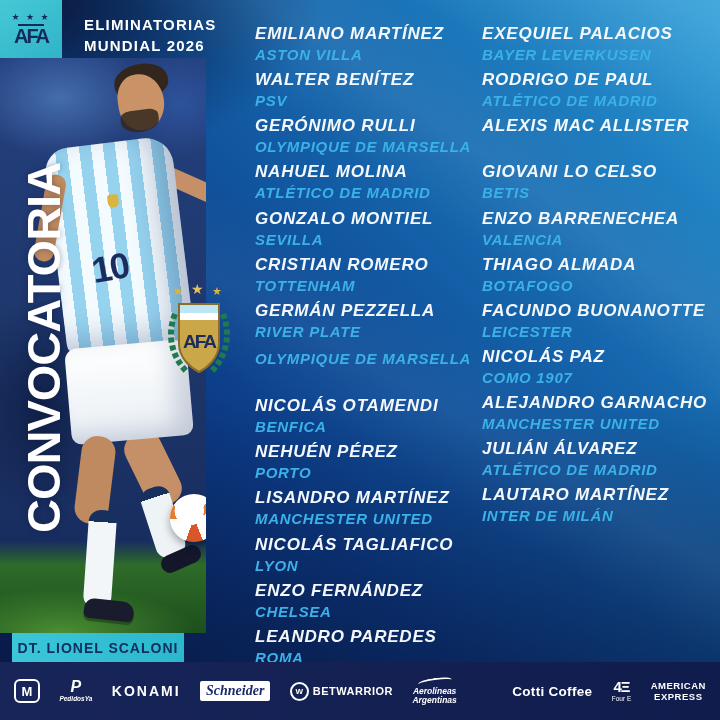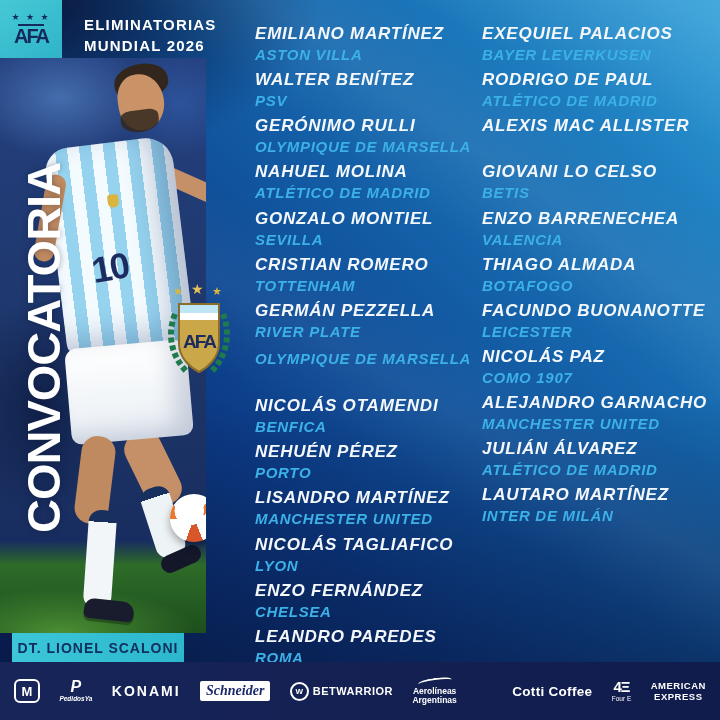--- a/index.html
+++ b/index.html
@@ -72,21 +72,21 @@
   .sponsor{display:flex;flex-direction:column;align-items:center;gap:1px;color:#fff;}
   .sp-mcdonalds .mark{width:22px;height:20px;border:2px solid #fff;border-radius:6px;font-size:13px;font-weight:bold;display:flex;align-items:center;justify-content:center;}
   .sp-pedidosya .mark{font-size:16px;font-weight:bold;font-style:italic;line-height:14px;}
   .sp-pedidosya .l1{font-size:6.5px;font-weight:bold;font-style:italic;}
   .sp-konami .l1{font-size:14px;font-weight:bold;letter-spacing:2px;}
   .sp-schneider .l1{background:#fff;color:#1b2a6b;font-style:italic;font-weight:bold;font-size:14px;padding:2px 6px;border-radius:2px;font-family:"Liberation Serif",serif;}
   .sp-betwarrior{flex-direction:row;gap:4px;}
   .sp-betwarrior .mark{width:15px;height:15px;border:2px solid #fff;border-radius:50%;display:flex;align-items:center;justify-content:center;font-size:8px;font-weight:bold;}
   .sp-betwarrior .l1{font-size:11px;font-weight:bold;letter-spacing:.5px;}
   .sp-aerolineas::before{content:"";width:34px;height:6px;border-top:2px solid #fff;border-radius:50%;transform:rotate(-8deg);}
-  .sp-aerolineas .l1,.sp-aerolineas .l2{font-weight:bold;font-size:8.5px;line-height:8.5px;}
+  .sp-aerolineas .l1,.sp-aerolineas .l2{font-style:italic;font-weight:bold;font-size:8.5px;line-height:8.5px;}
   .sp-cotti .l1{font-size:13.5px;font-weight:bold;letter-spacing:.3px;margin-left:36px;}
   .sp-foure .mark{font-size:15px;font-weight:bold;letter-spacing:-1px;line-height:14px;}
   .sp-foure .l1{font-size:6.5px;}
   .sp-amex .l1,.sp-amex .l2{font-size:9.5px;font-weight:bold;letter-spacing:.5px;line-height:10px;}
 </style>
 </head>
 <body>
 
 <div class="canvas">
   <div class="bg-shade-tl"></div>

